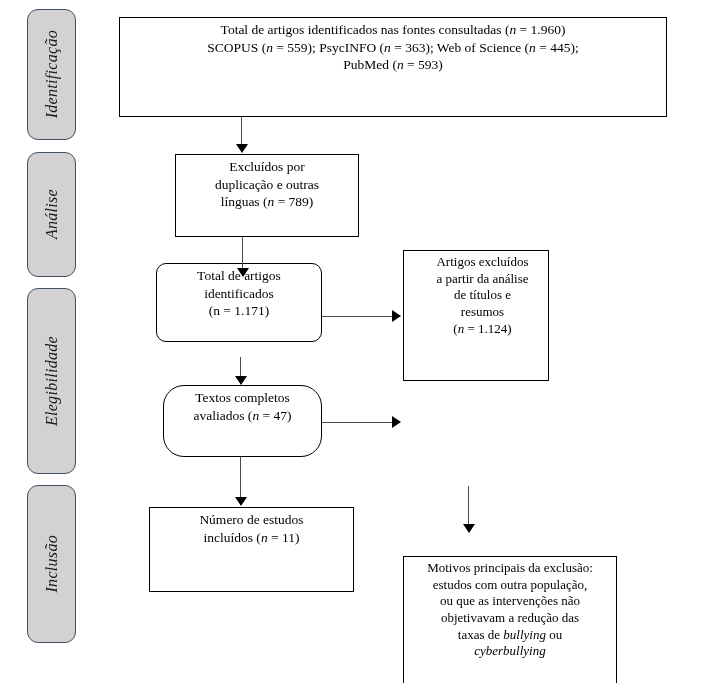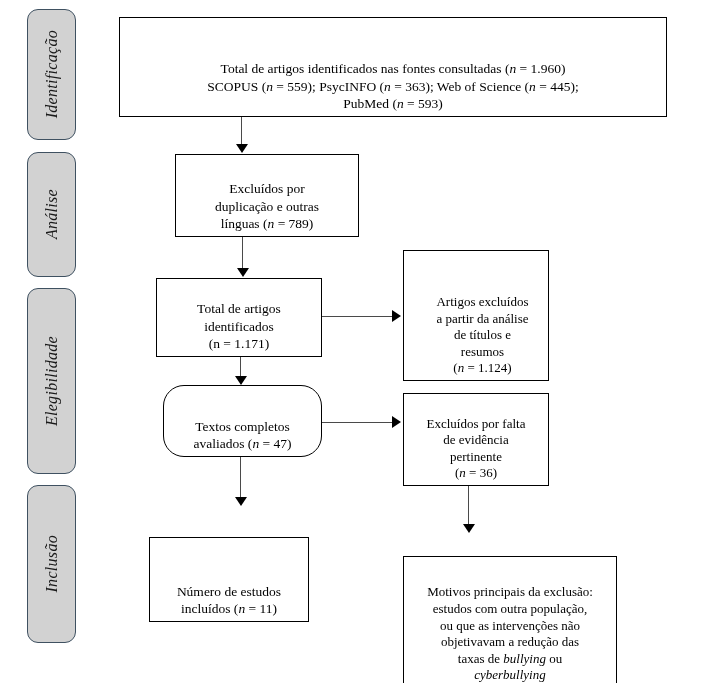--- a/index.html
+++ b/index.html
@@ -39,21 +39,21 @@
     white-space: nowrap;
     color: #1a1a1a;
   }
   
   .flow-box {
     position: absolute;
     box-sizing: border-box;
     background: #ffffff;
     border: 1.3px solid #000000;
     display: flex;
-    align-items: flex-end;
+    align-items: flex-start;
     justify-content: center;
     text-align: center;
     padding: 3px 6px;
     font-family: Liberation Serif, serif;
   }
   .flow-text {
     font-size: 13.5px;
     line-height: 1.30;
     white-space: pre-line;
   }
@@ -114,37 +114,34 @@
   </div>
 
   <div class="flow-box" style="left:119px; top:17px; width:548px; height:100px;">
     <div class="flow-text">Total de artigos identificados nas fontes consultadas (<i>n</i> = 1.960)<br>SCOPUS (<i>n</i> = 559); PsycINFO (<i>n</i> = 363); Web of Science (<i>n</i> = 445);<br>PubMed (<i>n</i> = 593)</div>
   </div>
 
   <div class="flow-box" style="left:151px; top:154px; width:184px; height:83px;margin-left:24px;">
     <div class="flow-text">Excluídos por<br>duplicação e outras<br>línguas (<i>n</i> = 789)</div>
   </div>
 
-  <div class="flow-box" style="left:156px; top:278px; width:166px; height:79px;">
+  <div class="flow-box" style="left:156px; top:263px; width:166px; height:79px;border-radius:10px;">
     <div class="flow-text">Total de artigos<br>identificados<br>(n = 1.171)</div>
   </div>
 
   <div class="flow-box" style="left:403px; top:250px; width:146px; height:131px;padding-left:19px;">
     <div class="flow-text small">Artigos excluídos<br>a partir da análise<br>de títulos e<br>resumos<br>(<i>n</i> = 1.124)</div>
   </div>
 
   <div class="flow-box" style="left:163px; top:385px; width:159px; height:72px;border-radius:21px;">
     <div class="flow-text">Textos completos<br>avaliados (<i>n</i> = 47)</div>
   </div>
 
-  <div class="flow-box" style="left:403px; top:393px; width:146px; height:93px;">
-    <div class="flow-text small">Excluídos por falta<br>de evidência<br>pertinente<br>(<i>n</i> = 36)</div>
-  </div>
 
-  <div class="flow-box" style="left:149px; top:507px; width:160px; height:85px;margin-top:30px;">
+  <div class="flow-box" style="left:149px; top:507px; width:205px; height:85px;">
     <div class="flow-text">Número de estudos<br>incluídos (<i>n</i> = 11)</div>
   </div>
 
   <div class="flow-box" style="left:403px; top:556px; width:214px; height:132px;">
     <div class="flow-text small">Motivos principais da exclusão:<br>estudos com outra população,<br>ou que as intervenções não<br>objetivavam a redução das<br>taxas de <i>bullying</i> ou<br><i>cyberbullying</i></div>
   </div>
 
   <div class="v-line" style="left:241px; top:117px; height:28px;"></div>
   <div class="arrow-down" style="left:236px; top:144px;"></div>
 

